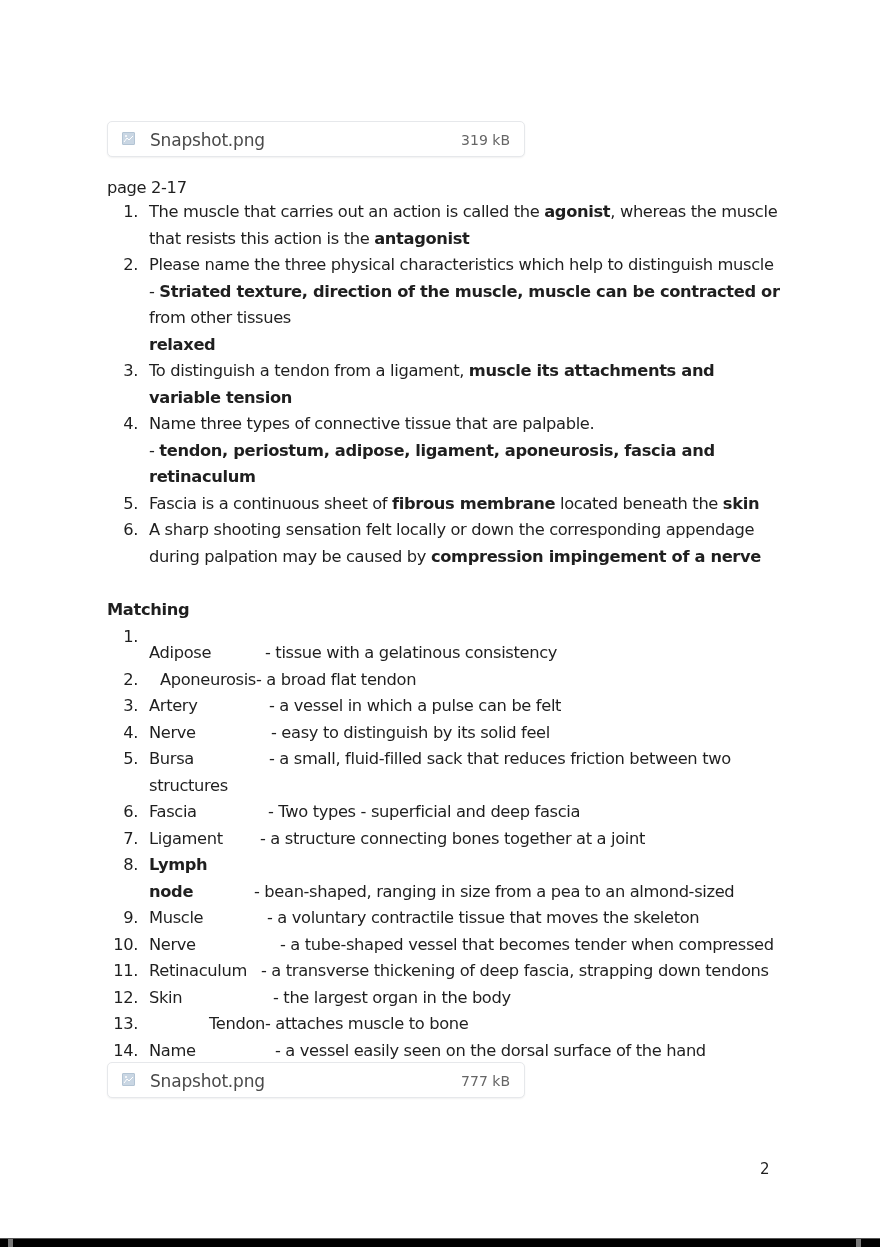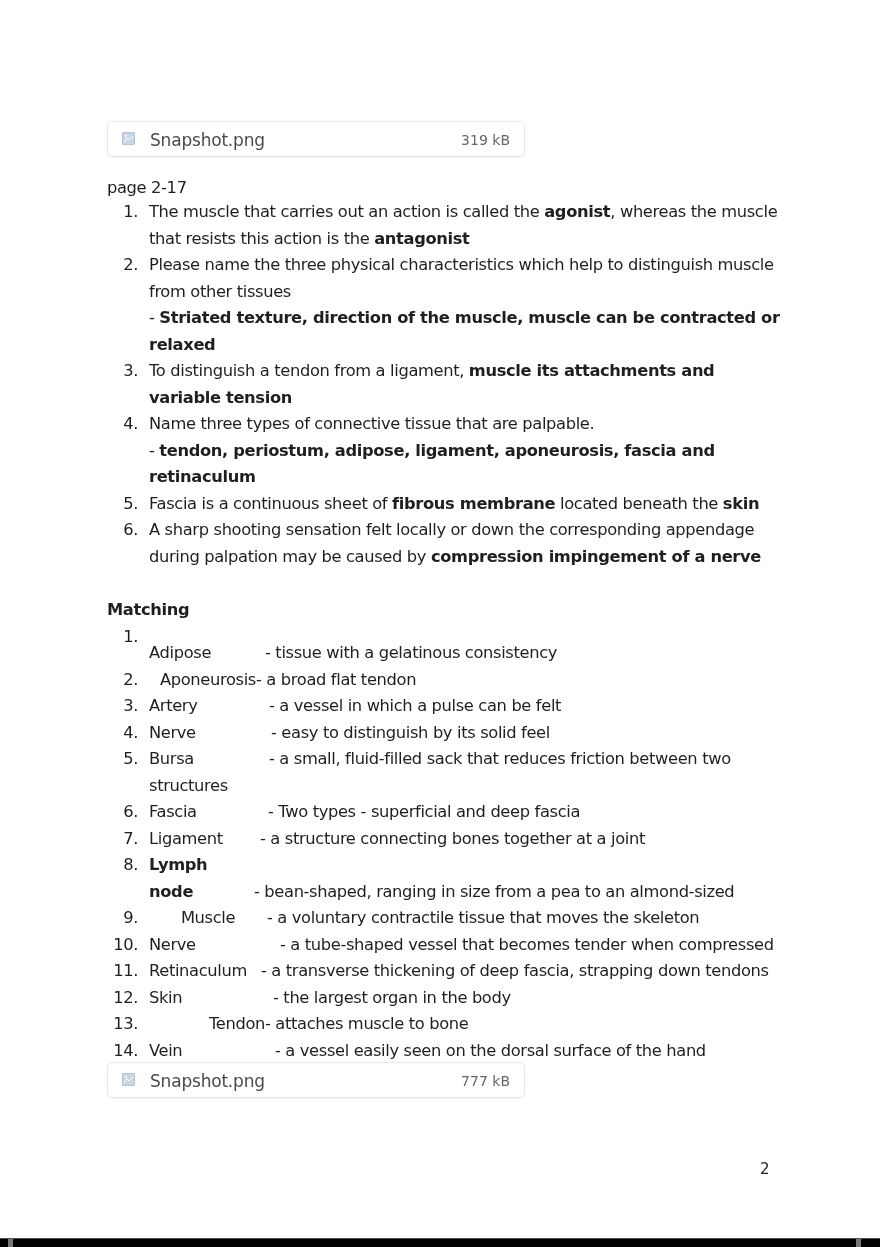--- a/index.html
+++ b/index.html
@@ -166,22 +166,22 @@
 
   <ol class="qlist" id="qlist">
       <li>
         <span class="num">1.</span>
         <div><span>The muscle that carries out an action is called the </span><b>agonist</b><span>, whereas the muscle</span></div>
         <div><span>that resists this action is the </span><b>antagonist</b></div>
       </li>
       <li>
         <span class="num">2.</span>
         <div><span>Please name the three physical characteristics which help to distinguish muscle</span></div>
+        <div><span>- </span><b>Striated texture, direction of the muscle, muscle can be contracted or</b></div>
         <div><span>from other tissues</span></div>
-        <div><span>- </span><b>Striated texture, direction of the muscle, muscle can be contracted or</b></div>
         <div><b>relaxed</b></div>
       </li>
       <li>
         <span class="num">3.</span>
         <div><span>To distinguish a tendon from a ligament, </span><b>muscle its attachments and</b></div>
         <div><b>variable tension</b></div>
       </li>
       <li>
         <span class="num">4.</span>
         <div><span>Name three types of connective tissue that are palpable.</span></div>
@@ -230,41 +230,41 @@
       <li>
         <span class="num">7.</span>
         <div><span class="term" style="width: 111px;">Ligament</span><span>- a structure connecting bones together at a joint</span></div>
       </li>
       <li>
         <span class="num">8.</span>
         <div><span class="term" style="width: 105px; font-weight: bold;">Lymph node</span><span>- bean-shaped, ranging in size from a pea to an almond-sized</span></div>
       </li>
       <li>
         <span class="num">9.</span>
-        <div><span class="term" style="width: 118px; text-align: center;">Muscle</span><span>- a voluntary contractile tissue that moves the skeleton</span></div>
+        <div><span class="term" style="width: 118px;">Muscle</span><span>- a voluntary contractile tissue that moves the skeleton</span></div>
       </li>
       <li>
         <span class="num">10.</span>
         <div><span class="term" style="width: 131px;">Nerve</span><span>- a tube-shaped vessel that becomes tender when compressed</span></div>
       </li>
       <li>
         <span class="num">11.</span>
         <div><span class="term" style="width: 112px;">Retinaculum</span><span>- a transverse thickening of deep fascia, strapping down tendons</span></div>
       </li>
       <li>
         <span class="num">12.</span>
         <div><span class="term" style="width: 124px;">Skin</span><span>- the largest organ in the body</span></div>
       </li>
       <li>
         <span class="num">13.</span>
         <div><span class="term" style="width: 116px; text-align: right;">Tendon</span><span>- attaches muscle to bone</span></div>
       </li>
       <li>
         <span class="num">14.</span>
-        <div><span class="term" style="width: 126px;">Vein</span><span>- a vessel easily seen on the dorsal surface of the hand</span></div>
+        <div><span class="term" style="width: 126px;">Name</span><span>- a vessel easily seen on the dorsal surface of the hand</span></div>
       </li>
     </ol>
 
   <div class="attachment" style="top:1062px;">
     <span class="file-icon">
       <svg width="11" height="11" viewBox="0 0 11 11">
         <polyline points="1,9 4,5 6,7 10,3" fill="none" stroke="#ffffff" stroke-width="1"></polyline>
         <circle cx="3" cy="3" r="1" fill="#ffffff"></circle>
       </svg>
     </span>

